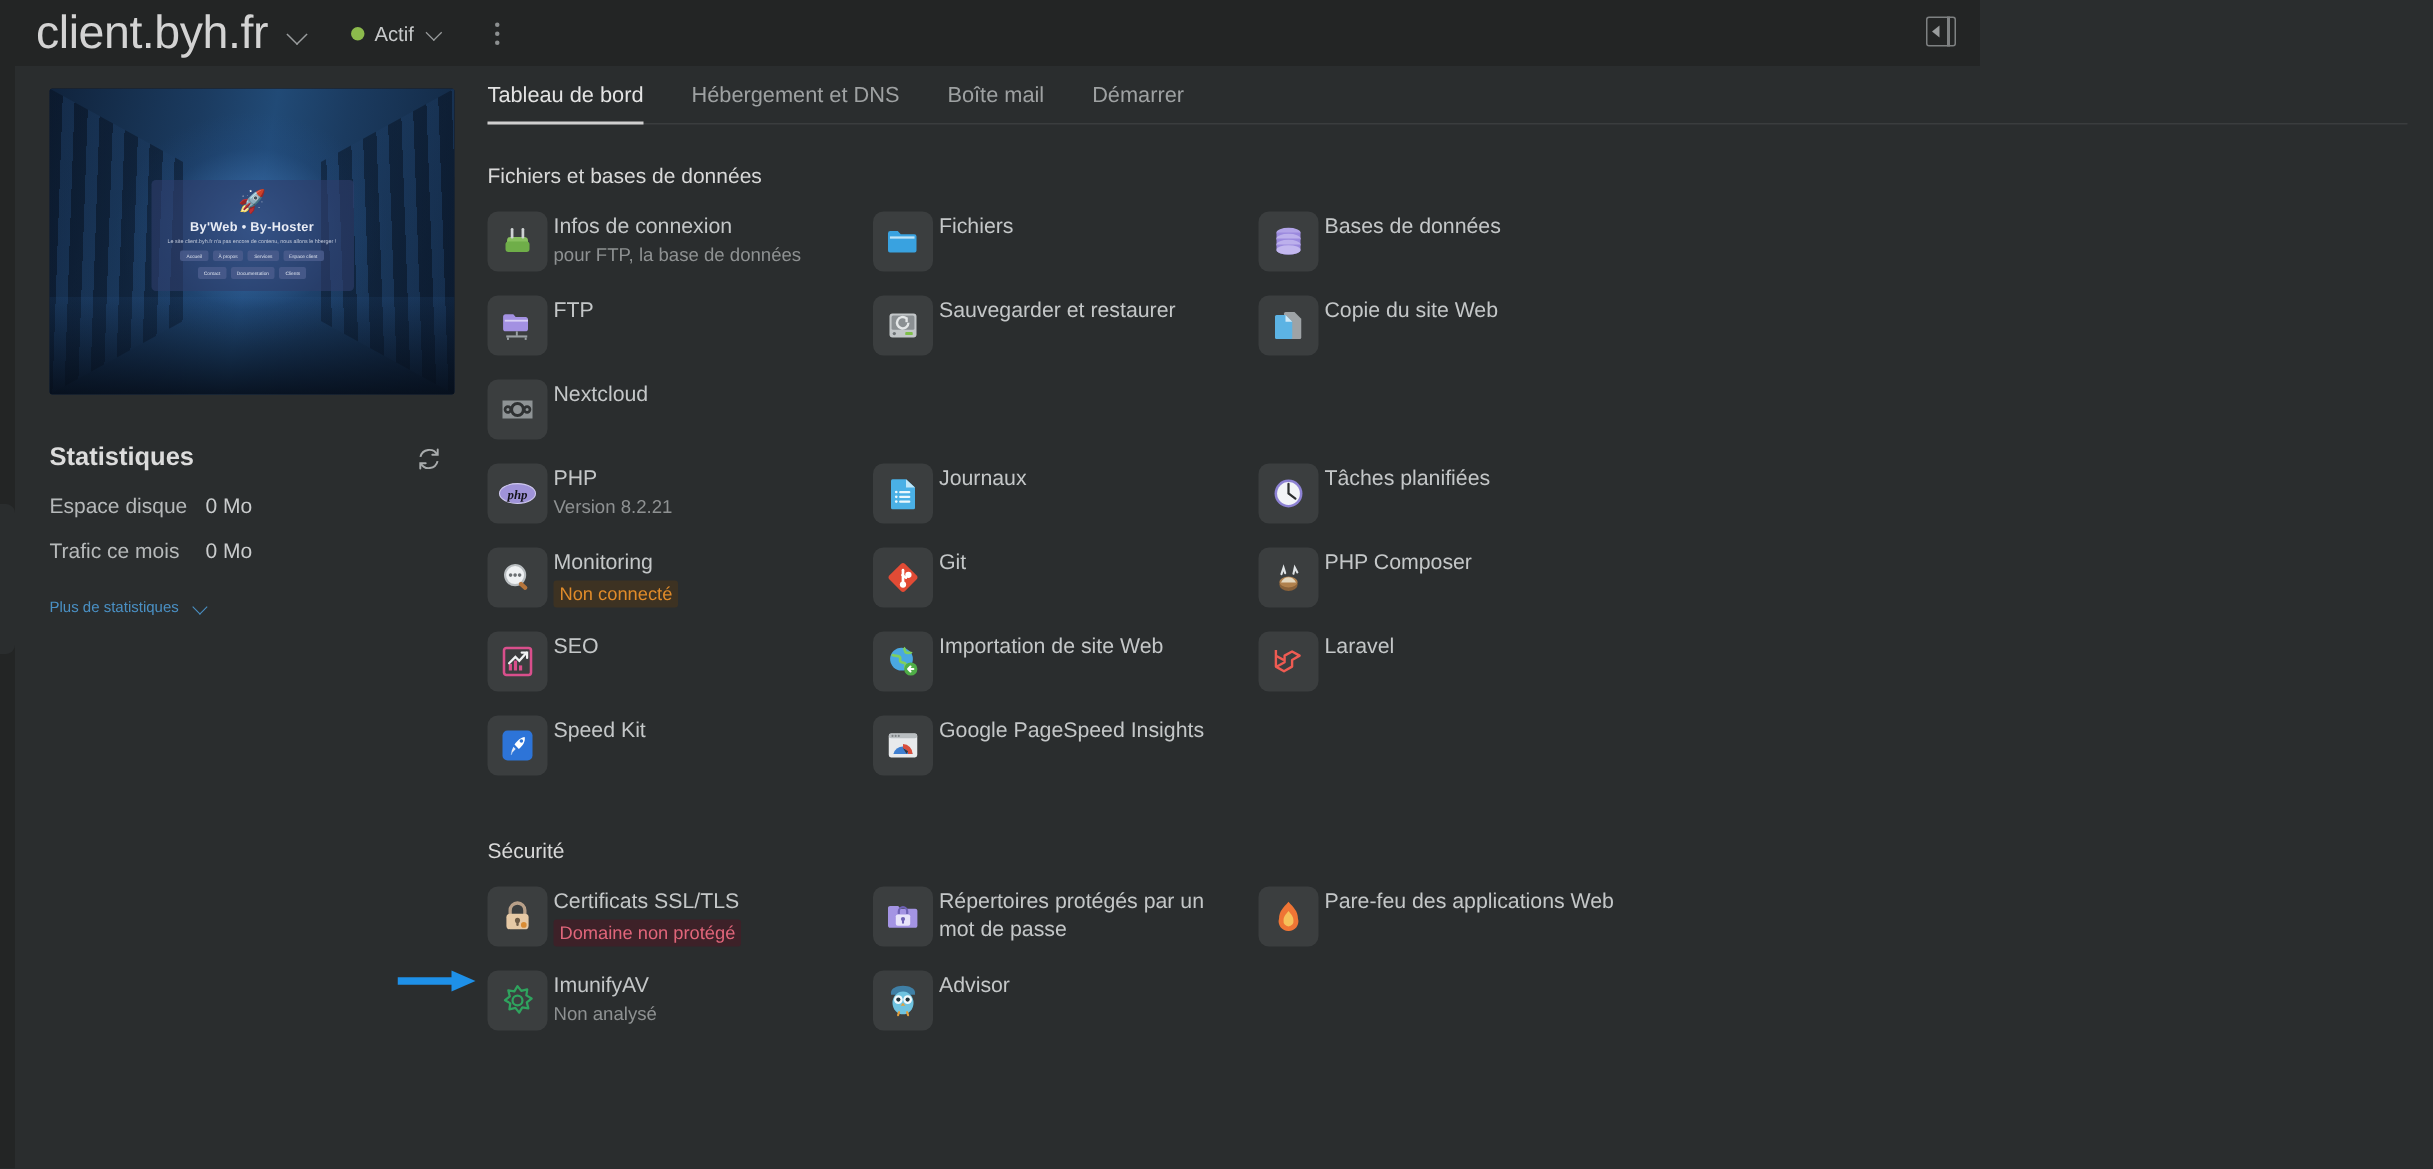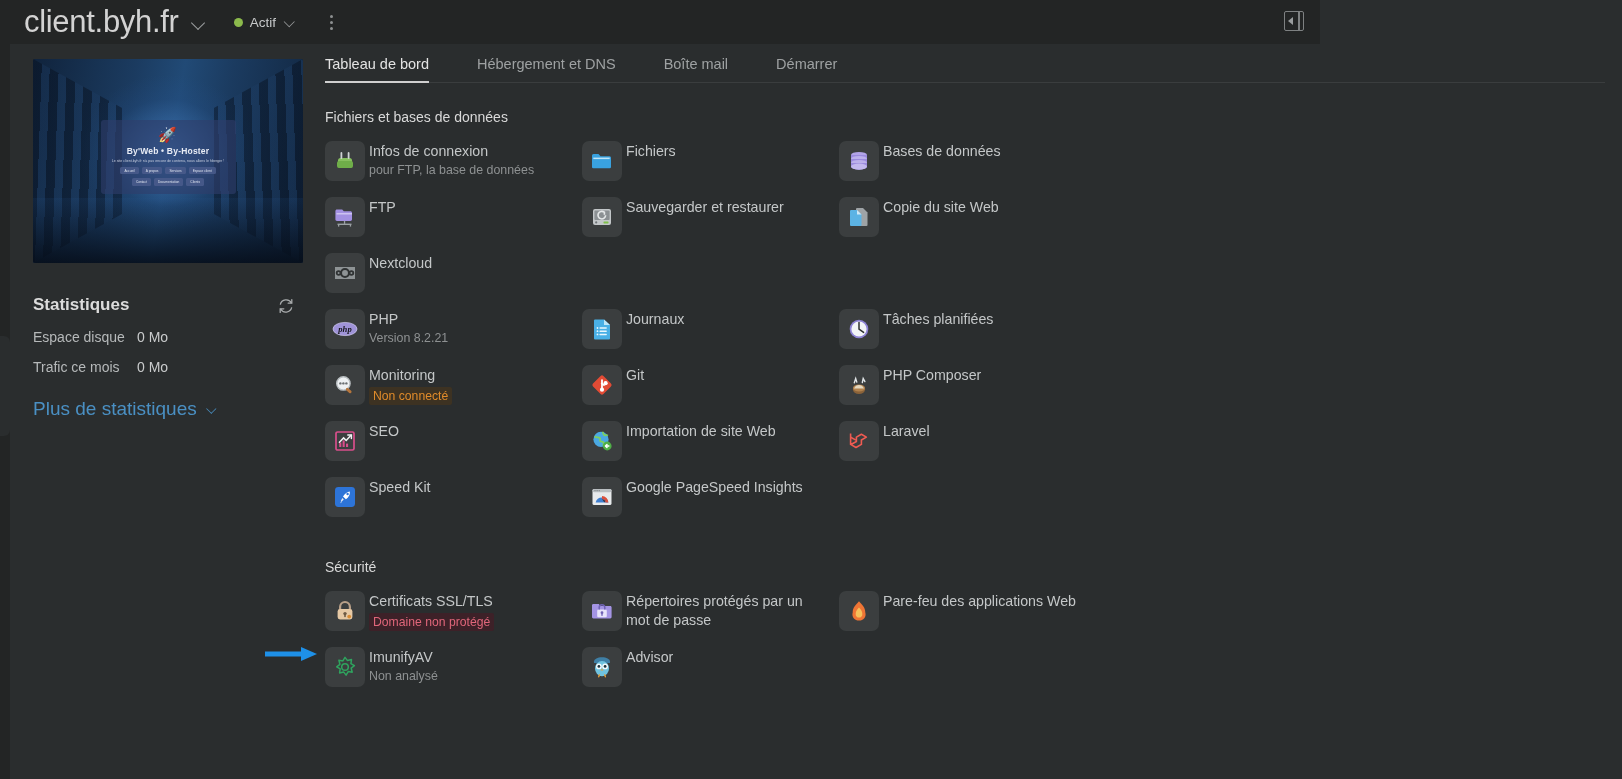--- a/index.html
+++ b/index.html
@@ -117,30 +117,30 @@
   #stats-block { margin-top: 32px; position: relative; }
   #stats-title { font-size: 17px; color: #dcdcdc; font-weight: bold; }
   #stats-refresh {
     position: absolute; right: 8px; top: 2px;
     width: 18px; height: 18px; cursor: pointer;
   }
   .stat-row { display: flex; margin-top: 14px; font-size: 14px; color: #b6b9ba; }
   .stat-label { width: 104px; }
   .stat-value { color: #c9cbcc; }
   #more-stats {
-    margin-top: 23px; font-size: 19px; color: #4a90c4; cursor: pointer;
+    margin-top: 23px; font-size: 10px; color: #4a90c4; cursor: pointer;
     display: inline-flex; align-items: center;
   }
   #more-stats .caret { margin-left: 8px; transform: scale(.72); top: -1px; }
   #more-stats .caret::before { border-color: #4a90c4; }
 
   
   #main { position: absolute; left: 325px; top: 56px; width: 1280px; }
 
-  #tabs { display: flex; gap: 16px; border-bottom: 1px solid #3a3d3e; }
+  #tabs { display: flex; gap: 0; border-bottom: 1px solid #3a3d3e; }
   .tab {
     font-size: 14.5px; color: #9ea1a2; padding: 0 0 10px 0; margin-right: 32px;
     cursor: pointer; position: relative; white-space: nowrap;
   }
   .tab.active { color: #e3e3e3; }
   .tab.active::after {
     content: ""; position: absolute; left: 0; right: 0; bottom: -1px;
     height: 2px; background: #cfcfcf;
   }
 

